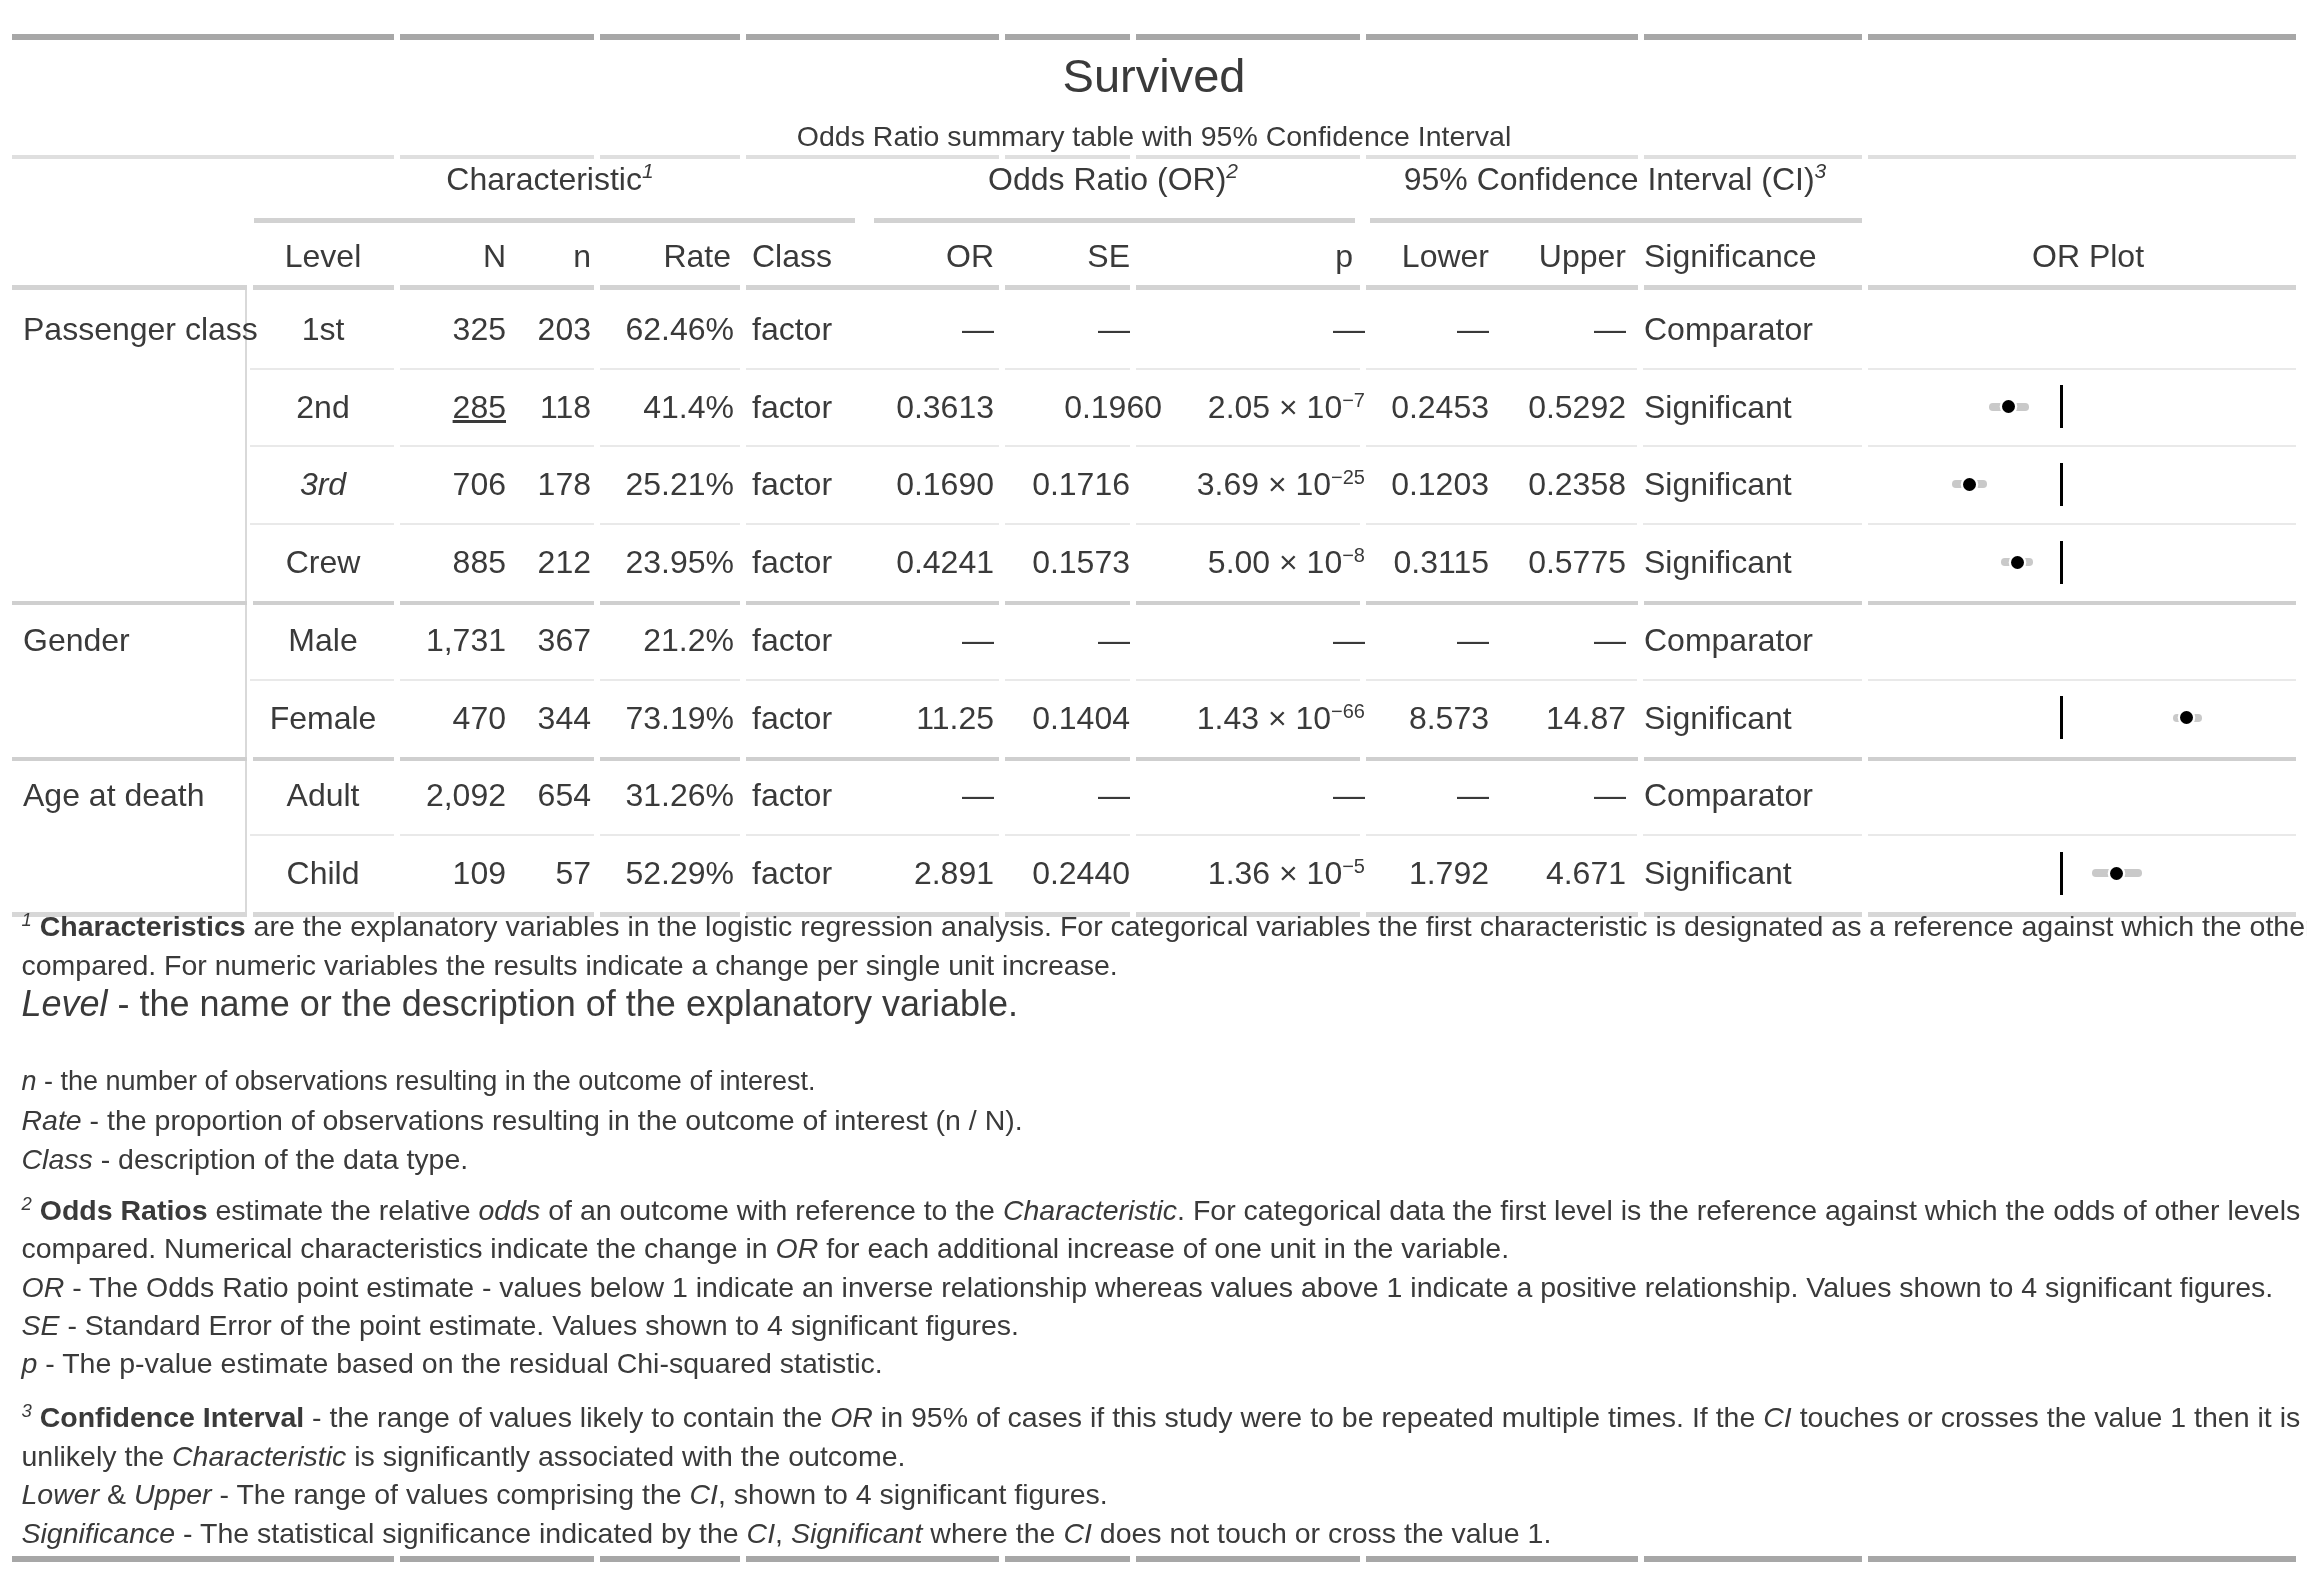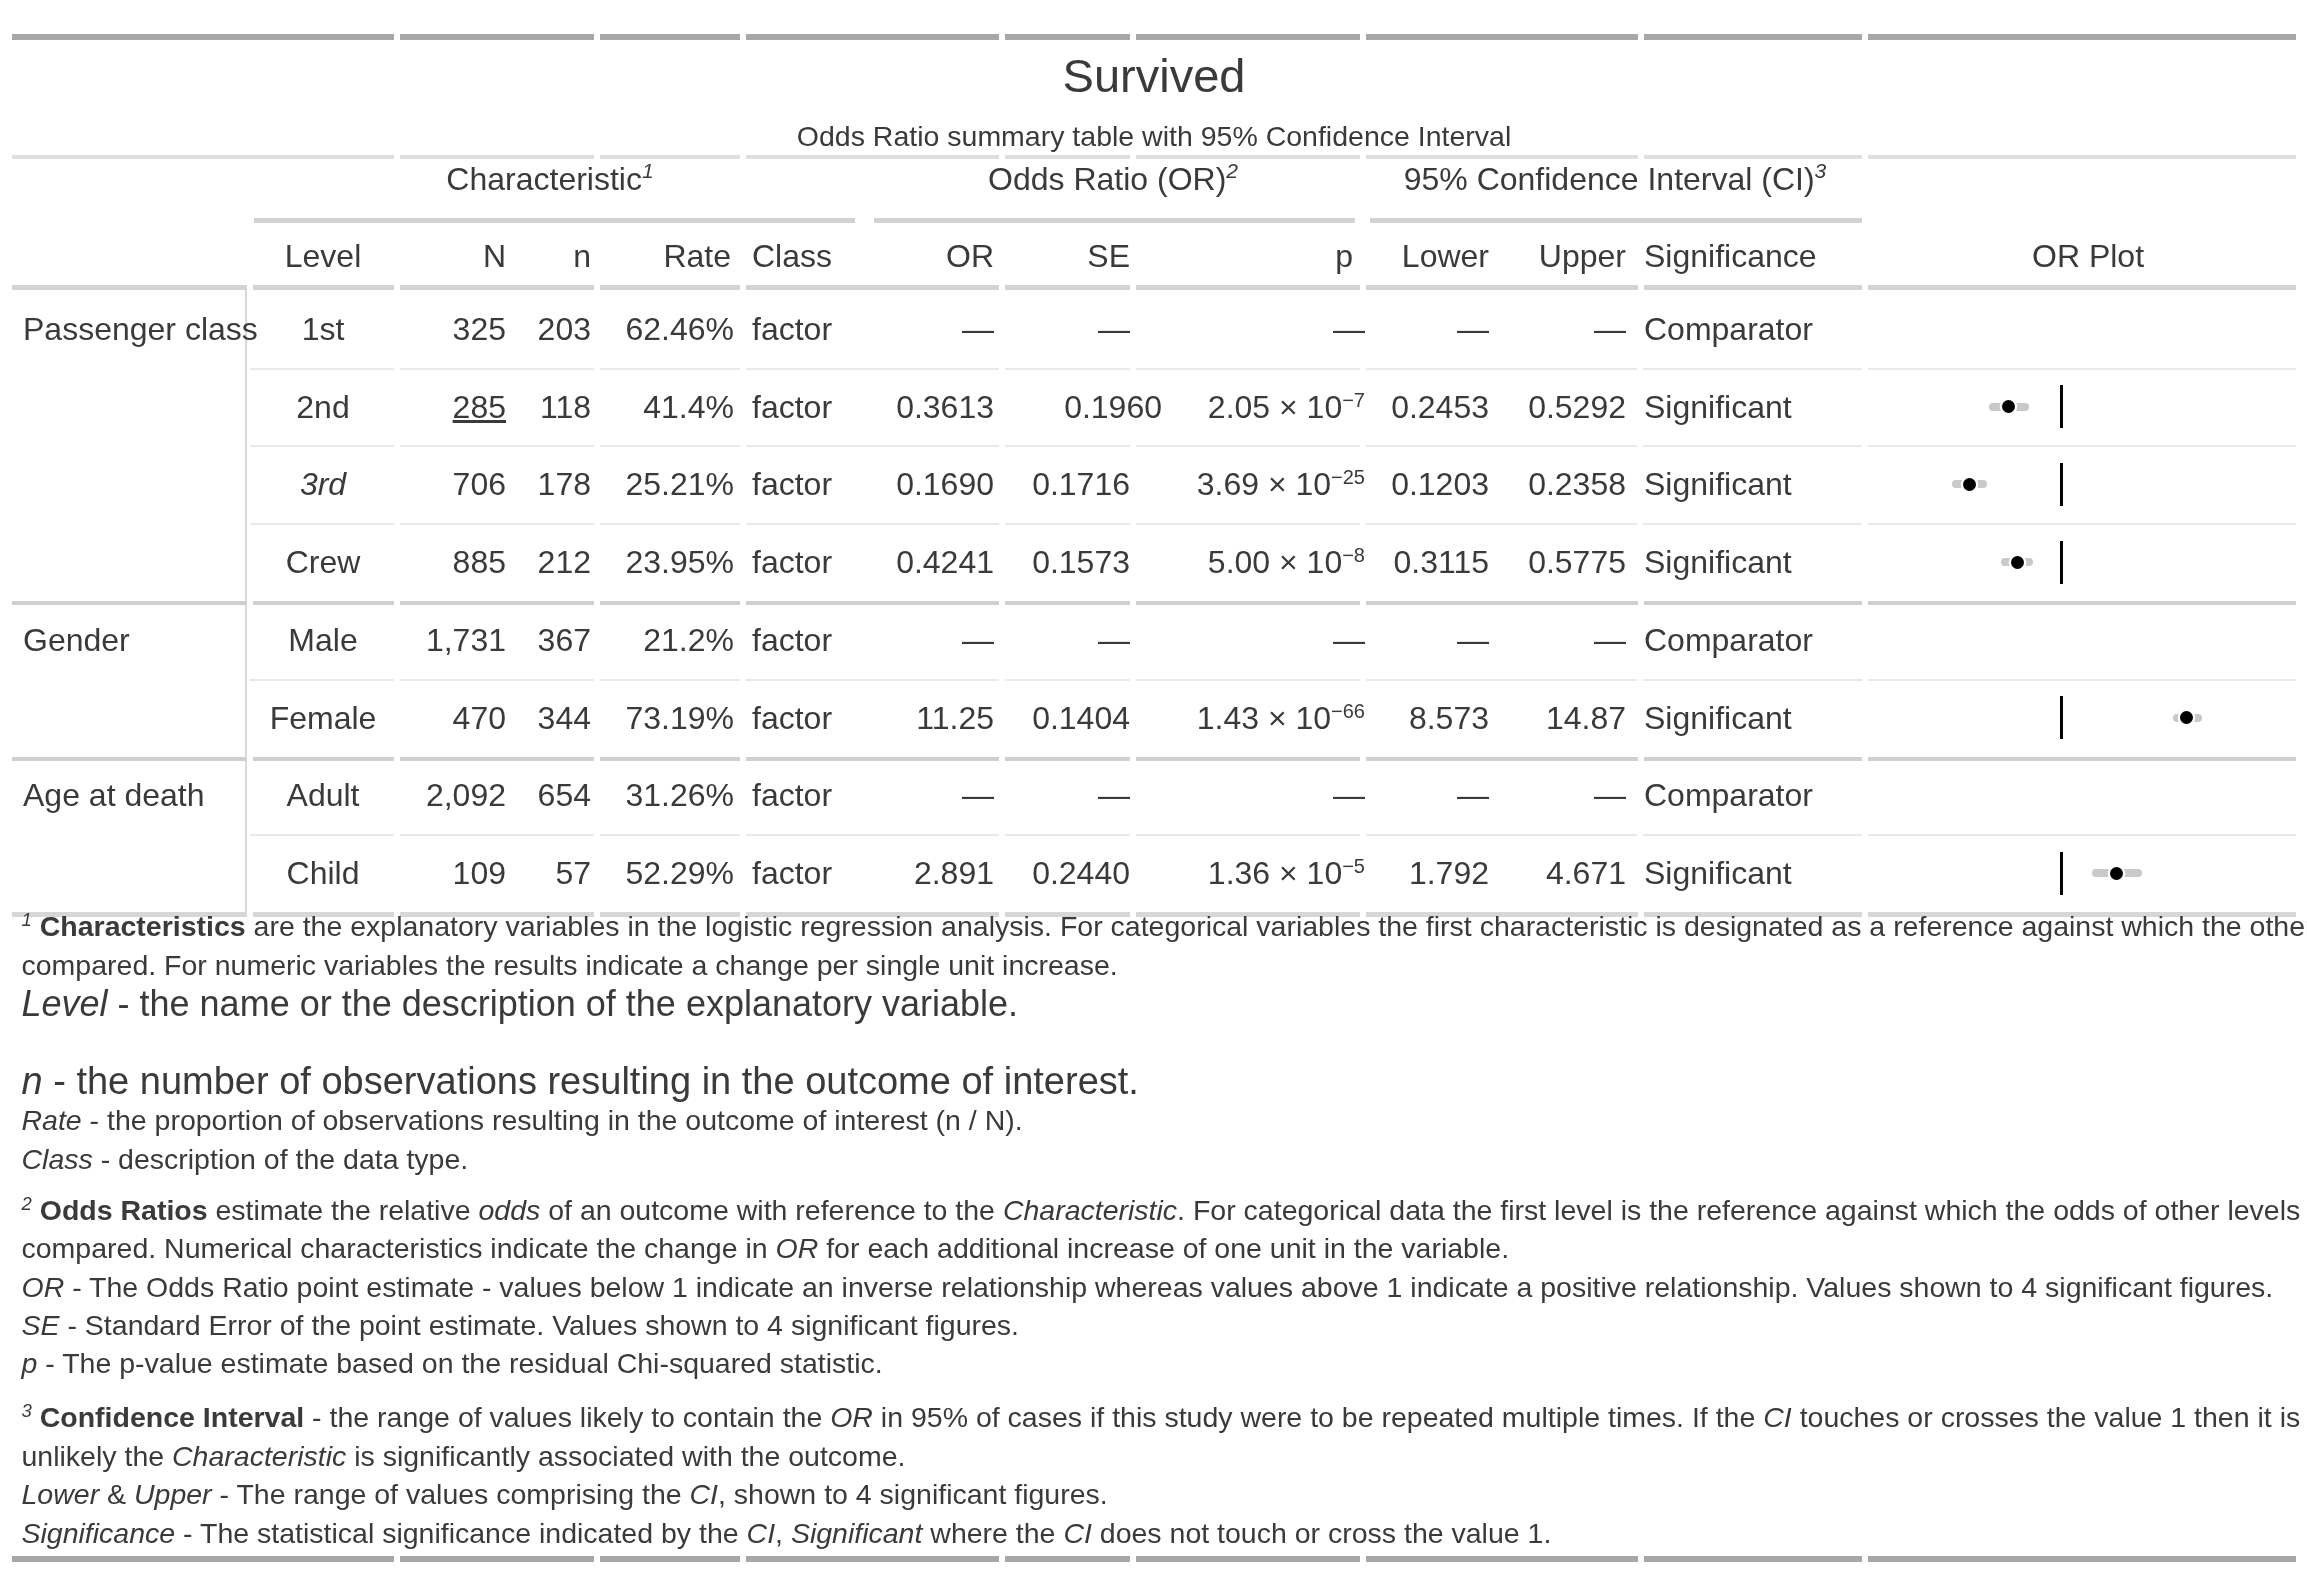--- a/index.html
+++ b/index.html
@@ -272,21 +272,21 @@
     <div class="txt t-right" style="left: 1365px; top: 873px; font-size: 32px;"><span>1.36 × 10</span><span class="supp">−5</span></div>
     <div class="txt t-right" style="left: 1489px; top: 873px; font-size: 32px;">1.792</div>
     <div class="txt t-right" style="left: 1626px; top: 873px; font-size: 32px;">4.671</div>
     <div class="txt t-left" style="left: 1644px; top: 873px; font-size: 32px;">Significant</div>
     <div class="abs" style="left: 2060px; top: 852px; width: 3.1px; height: 43px; background: rgb(0, 0, 0);"></div>
     <div class="abs" style="left: 2092px; top: 869px; width: 50px; height: 7.7px; background: rgb(201, 201, 201); border-radius: 3.8px;"></div>
     <div class="abs" style="left: 2110px; top: 867px; width: 13px; height: 13px; background: rgb(0, 0, 0); border-radius: 50%; box-shadow: rgb(255, 255, 255) 0px 0px 0px 2.3px;"></div>
     <div class="txt t-left" style="left: 21.5px; top: 926px; font-size: 28.5px;"><span class="supf">1</span><span> </span><span class="bold">Characteristics</span><span> are the explanatory variables in the logistic regression analysis. For categorical variables the first characteristic is designated as a reference against which the others are</span></div>
     <div class="txt t-left" style="left: 21.5px; top: 965px; font-size: 28.5px;"><span>compared. For numeric variables the results indicate a change per single unit increase.</span></div>
     <div class="txt t-left" style="left: 21.5px; top: 1004px; font-size: 36px;"><span class="ital">Level</span><span> - the name or the description of the explanatory variable.</span></div>
-    <div class="txt t-left" style="left: 21.5px; top: 1081px; font-size: 38px;"><span class="ital">n</span><span> - the number of observations resulting in the outcome of interest.</span></div>
+    <div class="txt t-left" style="left: 21.5px; top: 1081px; font-size: 27px;"><span class="ital">n</span><span> - the number of observations resulting in the outcome of interest.</span></div>
     <div class="txt t-left" style="left: 21.5px; top: 1120px; font-size: 28.5px;"><span class="ital">Rate</span><span> - the proportion of observations resulting in the outcome of interest (n / N).</span></div>
     <div class="txt t-left" style="left: 21.5px; top: 1159px; font-size: 28.5px;"><span class="ital">Class</span><span> - description of the data type.</span></div>
     <div class="txt t-left" style="left: 21.5px; top: 1210px; font-size: 28.5px;"><span class="supf">2</span><span> </span><span class="bold">Odds Ratios</span><span> estimate the relative </span><span class="ital">odds</span><span> of an outcome with reference to the </span><span class="ital">Characteristic</span><span>. For categorical data the first level is the reference against which the odds of other levels are</span></div>
     <div class="txt t-left" style="left: 21.5px; top: 1248px; font-size: 28.5px;"><span>compared. Numerical characteristics indicate the change in </span><span class="ital">OR</span><span> for each additional increase of one unit in the variable.</span></div>
     <div class="txt t-left" style="left: 21.5px; top: 1287px; font-size: 28.5px;"><span class="ital">OR</span><span> - The Odds Ratio point estimate - values below 1 indicate an inverse relationship whereas values above 1 indicate a positive relationship. Values shown to 4 significant figures.</span></div>
     <div class="txt t-left" style="left: 21.5px; top: 1325px; font-size: 28.5px;"><span class="ital">SE</span><span> - Standard Error of the point estimate. Values shown to 4 significant figures.</span></div>
     <div class="txt t-left" style="left: 21.5px; top: 1363px; font-size: 28.5px;"><span class="ital">p</span><span> - The p-value estimate based on the residual Chi-squared statistic.</span></div>
     <div class="txt t-left" style="left: 21.5px; top: 1417px; font-size: 28.5px;"><span class="supf">3</span><span> </span><span class="bold">Confidence Interval</span><span> - the range of values likely to contain the </span><span class="ital">OR</span><span> in 95% of cases if this study were to be repeated multiple times. If the </span><span class="ital">CI</span><span> touches or crosses the value 1 then it is</span></div>
     <div class="txt t-left" style="left: 21.5px; top: 1456px; font-size: 28.5px;"><span>unlikely the </span><span class="ital">Characteristic</span><span> is significantly associated with the outcome.</span></div>
     <div class="txt t-left" style="left: 21.5px; top: 1494px; font-size: 28.5px;"><span class="ital">Lower</span><span> &amp; </span><span class="ital">Upper</span><span> - The range of values comprising the </span><span class="ital">CI</span><span>, shown to 4 significant figures.</span></div>

